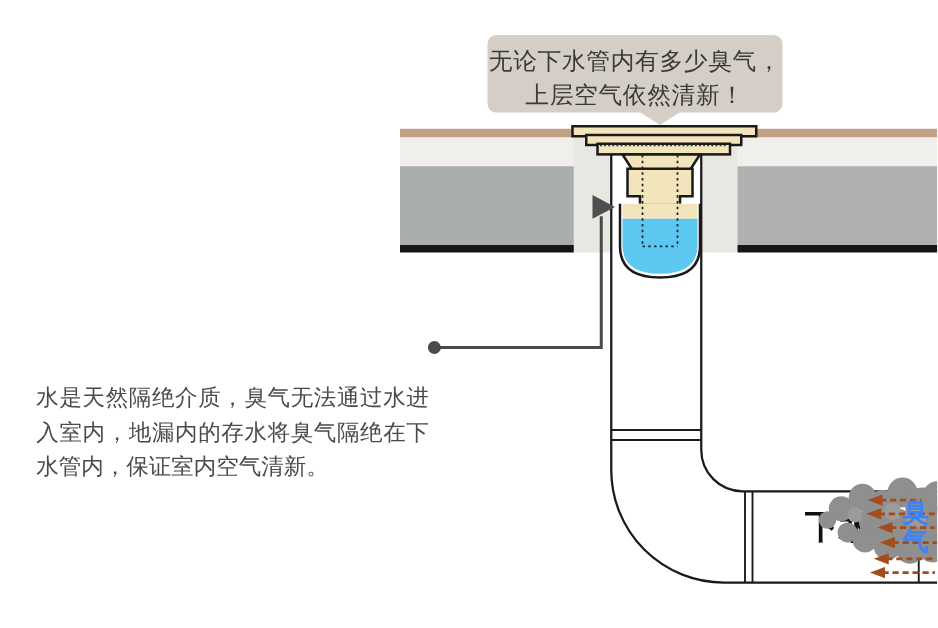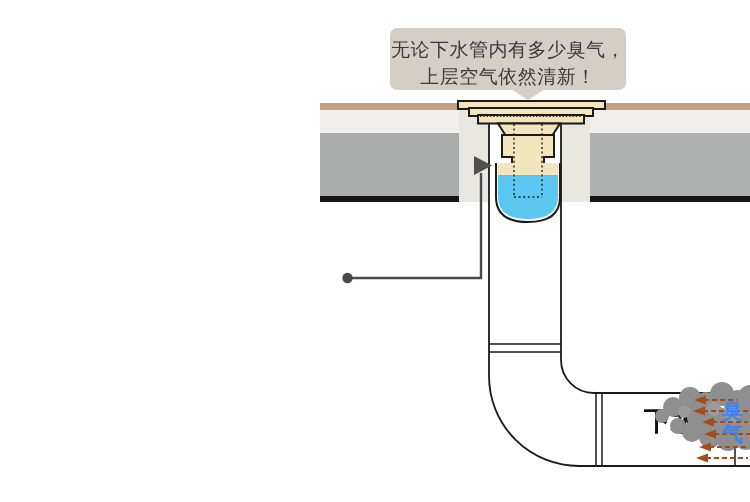--- a/index.html
+++ b/index.html
@@ -130,14 +130,15 @@
       </g>
     </g>
   </svg>
 
   <div class="odor-label">臭气</div>
 
   <div class="callout">
     <span>无论下水管内有多少臭气，上层空气依然清新！</span>
   </div>
 
+  <div class="desc">水是天然隔绝介质，臭气无法通过水进入室内，地漏内的存水将臭气隔绝在下水管内，保证室内空气清新。</div>
 
 </div>
 
 </body></html>

